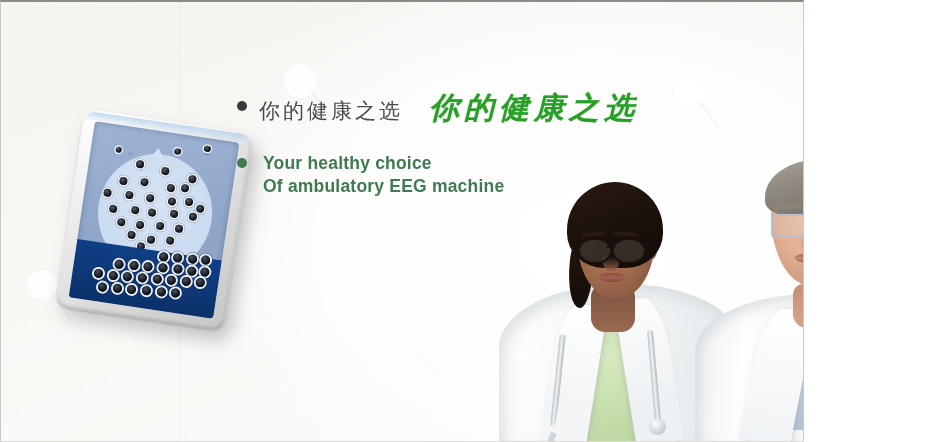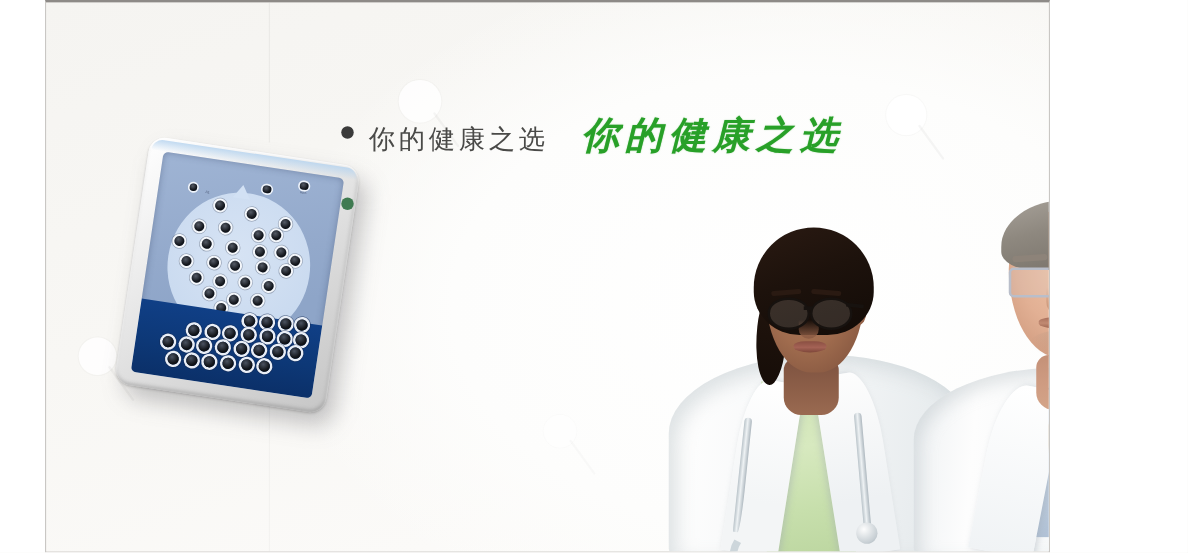--- a/index.html
+++ b/index.html
@@ -12,21 +12,20 @@
     width: 804px;
     height: 442px;
     overflow: hidden;
     background: #f7f6f3;
     font-family: "Liberation Sans", sans-serif;
     box-sizing: border-box;
     border-top: 2px solid #8d8a87;
     border-left: 1px solid #c9c7c4;
     border-right: 1px solid #c9c7c4;
     border-bottom: 1px solid #dedcd9;
-    margin-left: 36px;
   }
 
   
   .bg-wash {
     position: absolute;
     inset: 0;
     background:
       radial-gradient(ellipse 560px 380px at 74% 55%, #ffffff 0%, #fdfdfc 48%, rgba(250,249,247,0) 74%),
       linear-gradient(160deg, #f5f4f1 0%, #f8f7f4 40%, #fbfaf8 75%, #fdfdfb 100%);
   }
@@ -575,20 +574,24 @@
     </div>
   </div>
 
   <div class="bullet bullet-cn"></div>
   <div class="cn-line">
     <span class="cn-lead">你的健康之选</span>
     <span class="cn-product">你的健康之选</span>
   </div>
 
   <div class="bullet bullet-en"></div>
+  <div class="en-block">
+    <div>Your healthy choice</div>
+    <div>Of ambulatory EEG machine</div>
+  </div>
 
   <div class="photo-layer">
 
     <div class="doc-f">
       <div class="f-coat"></div>
       <div class="f-shirt"></div>
       <div class="f-shirt-collarL"></div>
       <div class="f-shirt-collarR"></div>
       <div class="f-coat-lapelL"></div>
       <div class="f-coat-lapelR"></div>

